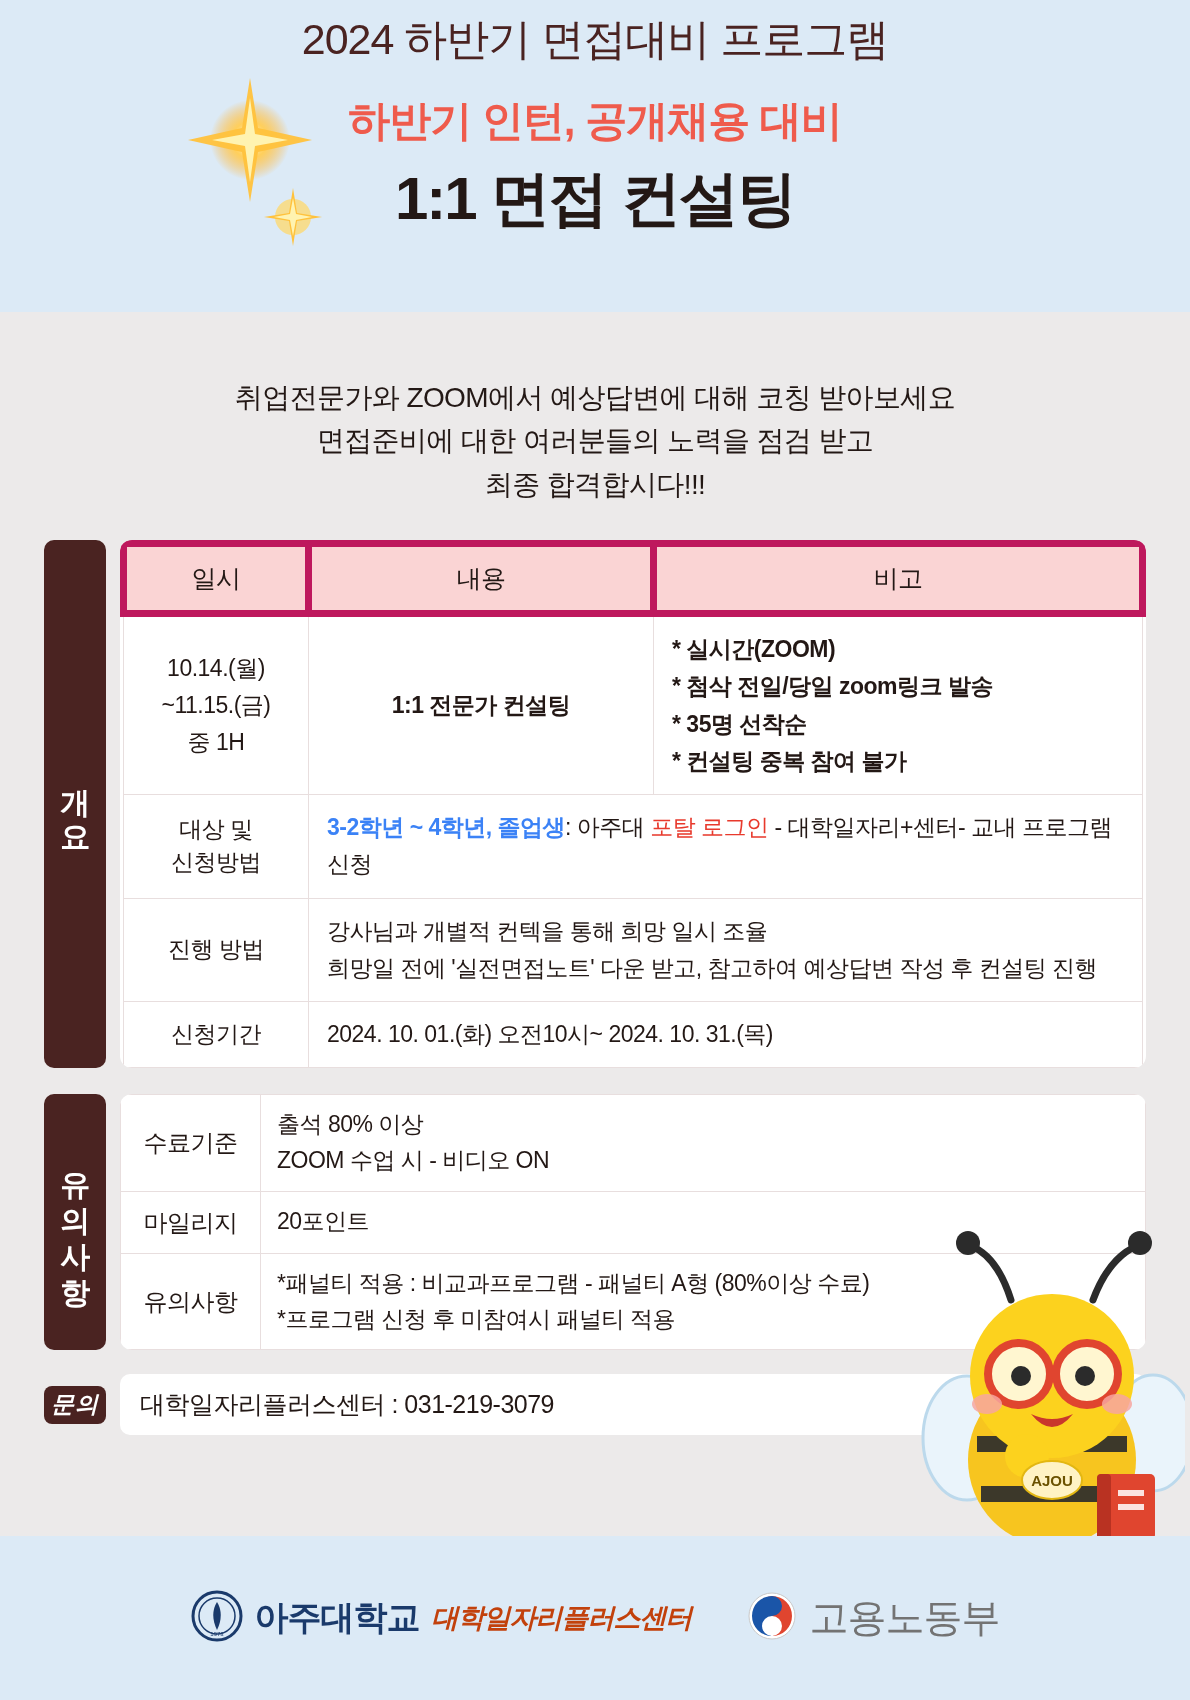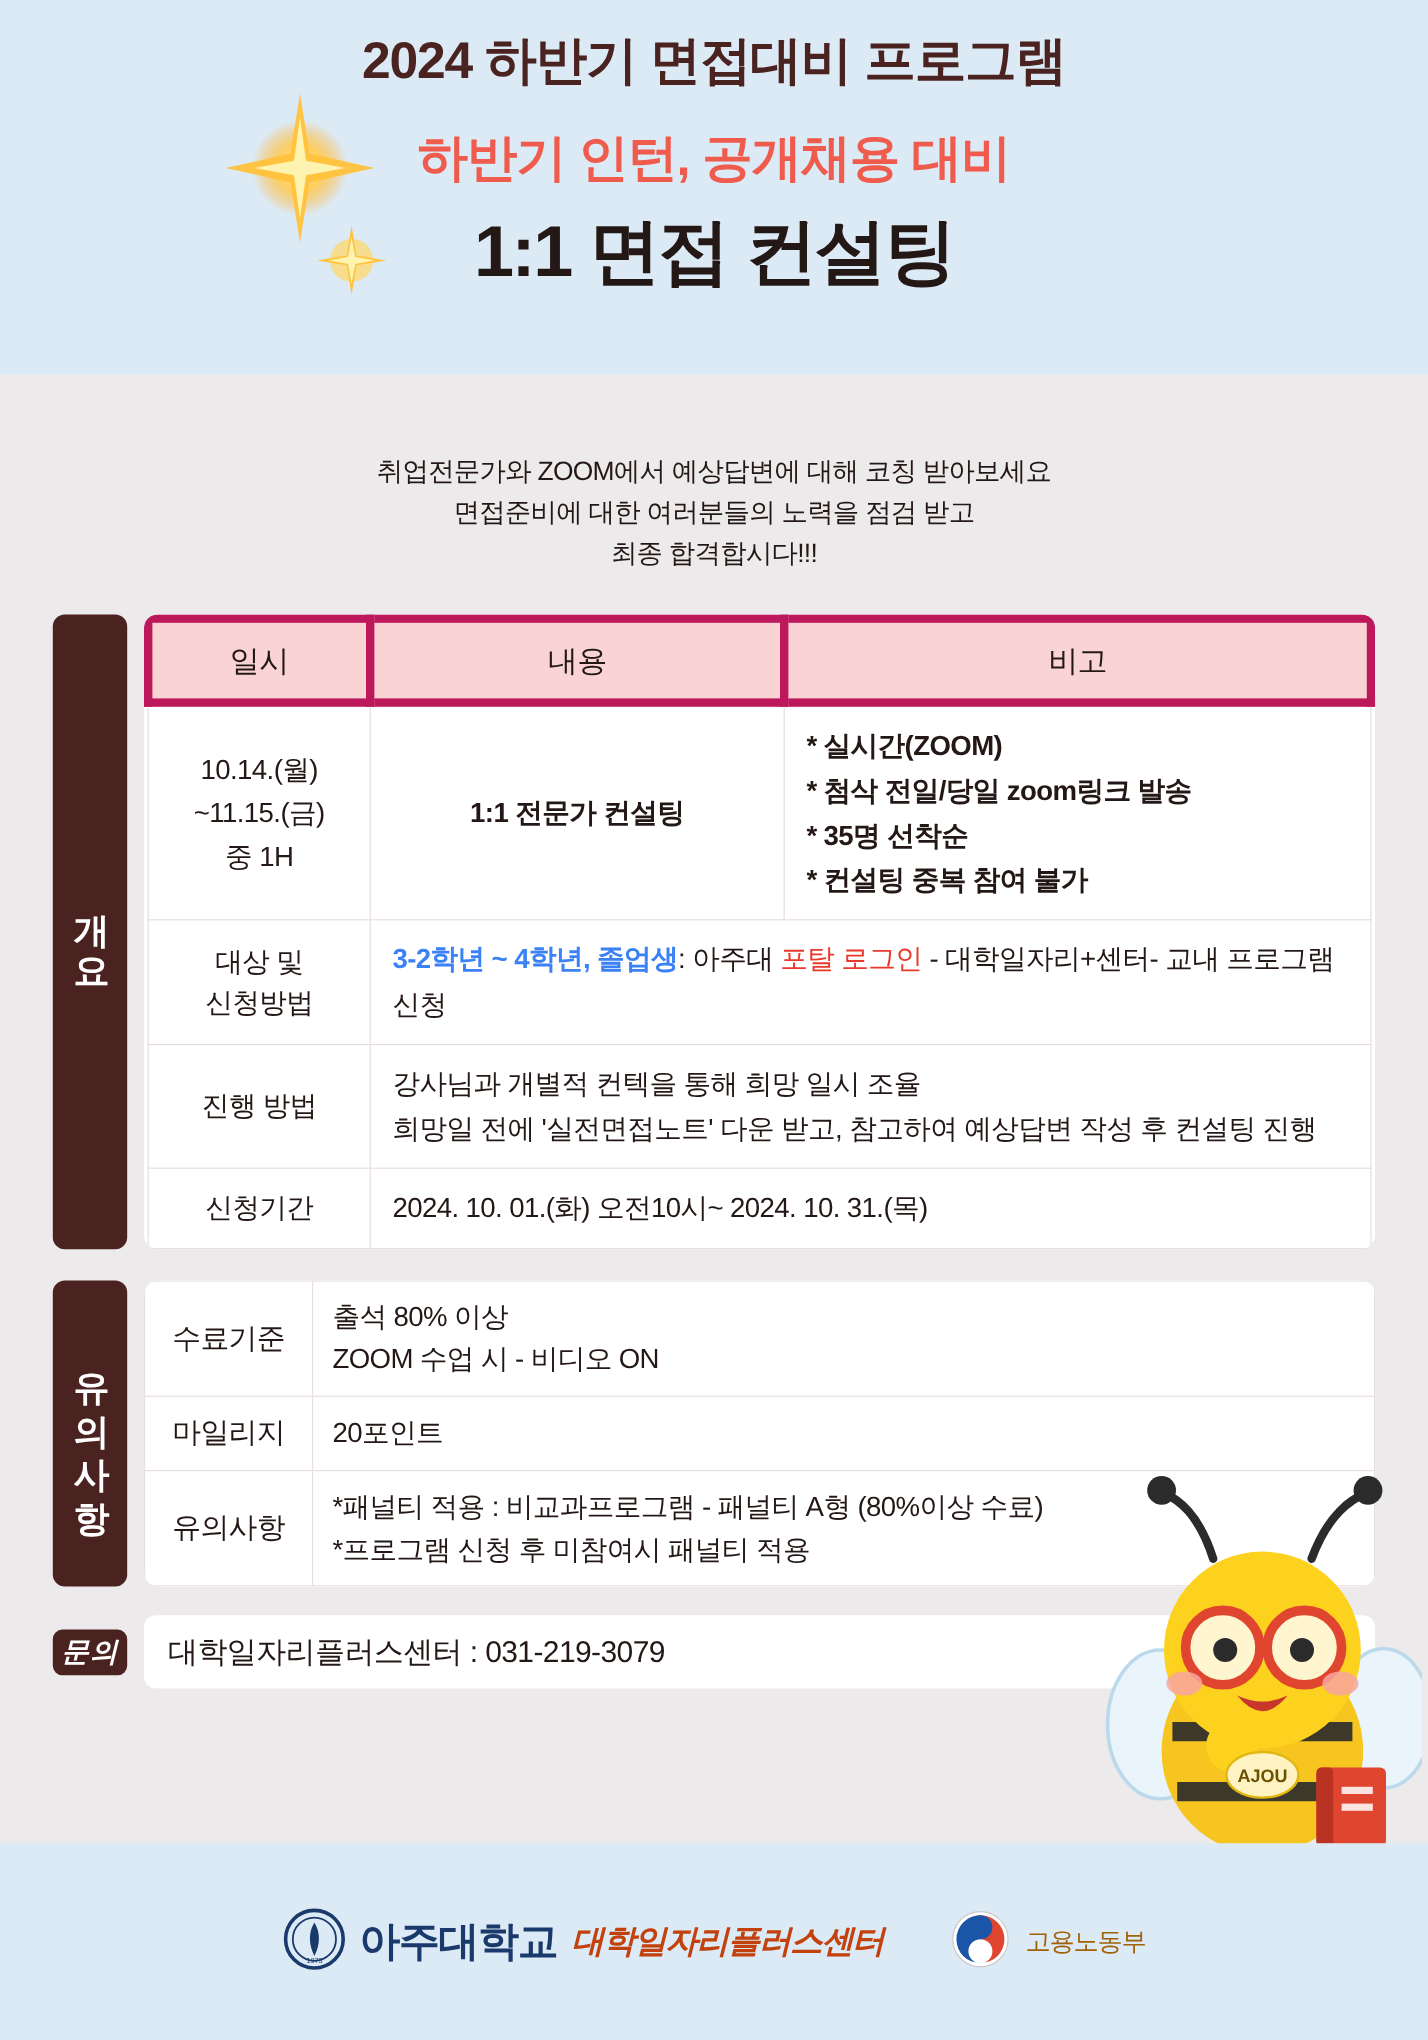--- a/index.html
+++ b/index.html
@@ -14,23 +14,23 @@
   }
 
   
   .hero {
     width: 1190px; height: 312px;
     background: #dceaf6;
     position: relative;
     text-align: center;
   }
   .hero-title {
-    padding-top: 22px;
+    padding-top: 11px;
     font-size: 43px;
-    font-weight: bold;
+    font-weight: normal;
     color: #4a2321;
     letter-spacing: -1px;
   }
   .hero-sub {
     margin-top: 24px;
     font-size: 42px;
     font-weight: bold;
     color: #ef5b4c;
     letter-spacing: -1px;
   }
@@ -44,21 +44,21 @@
   .spark {
     position: absolute;
     pointer-events: none;
   }
   .spark svg { display:block; }
 
   
   .intro {
     text-align: center;
     padding-top: 64px;
-    font-size: 22px;
+    font-size: 28px;
     line-height: 1.55;
     color: #231815;
     letter-spacing: -0.6px;
   }
 
   
   .section {
     display: flex;
     margin: 0 44px;
     align-items: stretch;
@@ -182,21 +182,21 @@
     justify-content: center;
     gap: 54px;
   }
   .logo-group { display: flex; align-items: center; gap: 12px; }
   .logo-text-main {
     font-size: 34px; font-weight: bold; color: #1a3a6b; letter-spacing: -1px;
   }
   .logo-text-sub {
     font-size: 27px; font-weight: bold; color: #c2410c; letter-spacing: -1px; font-style: italic;
   }
-  .gov-text { font-size: 21px; color: #a16207; letter-spacing: -1px; }
+  .gov-text { font-size: 39px; color: #737373; letter-spacing: -1px; }
 
   
   .bee { position: absolute; right: 5px; bottom: 138px; }
 </style>
 </head>
 <body>
 
 <div class="hero">
   <div class="spark" style="left:188px; top:78px;">
     <svg width="124" height="124" viewBox="0 0 124 124">

